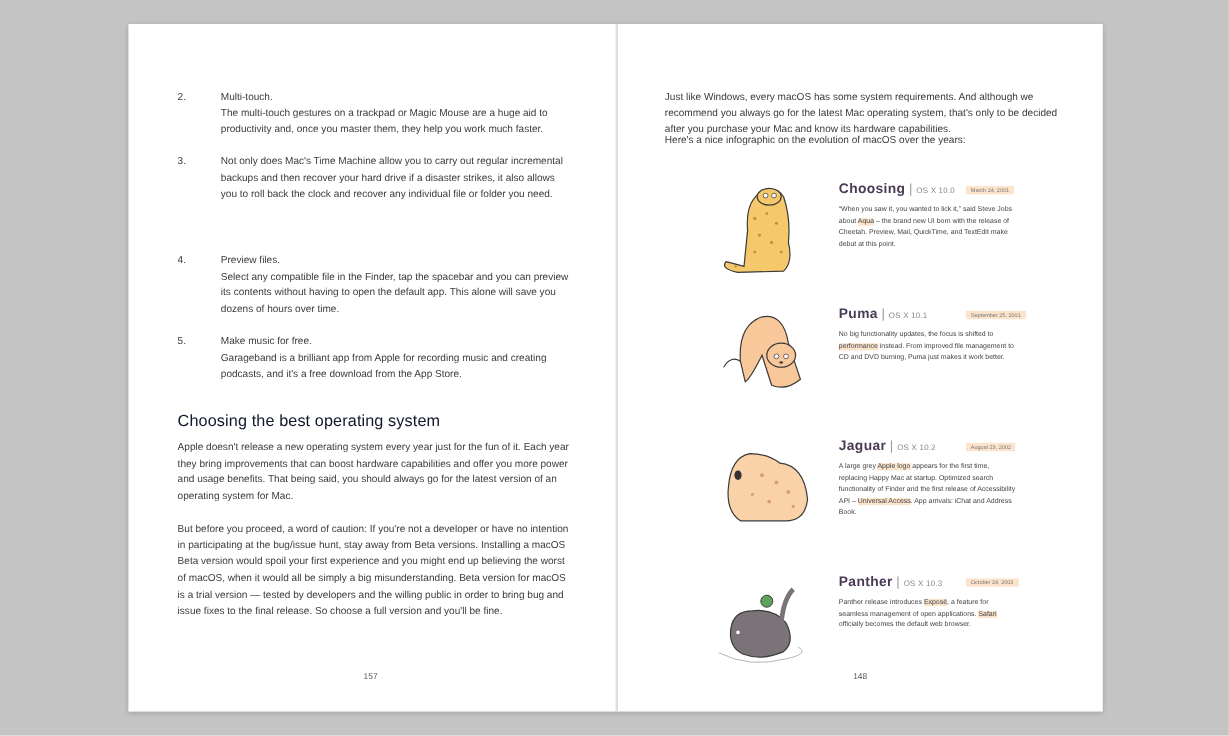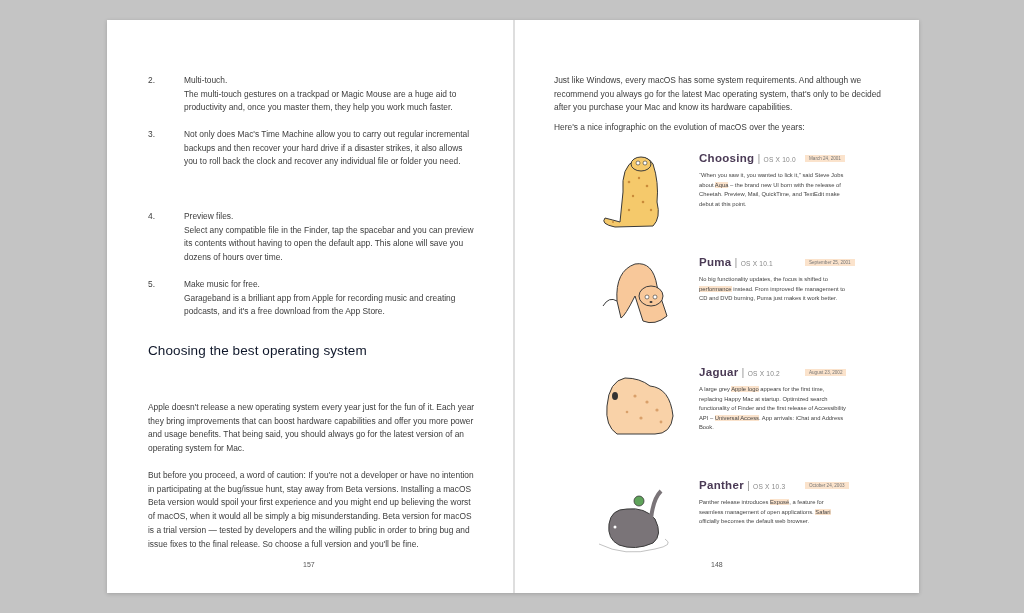--- a/index.html
+++ b/index.html
@@ -23,21 +23,21 @@
   .page.left { left: 0; width: 406px; }
   .page.right { left: 408px; width: 353px; }
   .txt { color: #3c3c3c; font-size: 8.4px; line-height: 13.7px; }
   .list-item { position: absolute; left: 41px; width: 330px; }
   .list-item .num { position: absolute; left: 0; top: 0; }
   .list-item .body { margin-left: 36px; }
   .heading {
     position: absolute; left: 41px; top: 323px;
     font-size: 13.5px; color: #0f172a; letter-spacing: 0.1px;
   }
-  .para { position: absolute; left: 41px; width: 330px; margin-top: 35px; }
+  .para { position: absolute; left: 41px; width: 330px; }
   .pnum { position: absolute; top: 541px; font-size: 7px; color: #555; }
   .rpara { position: absolute; left: 39px; width: 330px; }
   .entry { position: absolute; left: 80px; width: 260px; height: 90px; }
   .entry .art { position: absolute; left: 0; top: 0; width: 90px; height: 80px; }
   .entry .title {
     position: absolute; left: 104px; top: 0;
     font-size: 11.5px; font-weight: bold; color: #4a3a55; letter-spacing: 0.3px;
   }
   .entry .sep { color: #999; font-weight: normal; margin: 0 3px 0 3px; font-size: 11px; }
   .entry .ver { color: #888; font-size: 6.6px; font-weight: normal; letter-spacing: 0.2px; }
@@ -88,21 +88,21 @@
 
     <div class="heading">Choosing the best operating system</div>
     <div class="para txt" style="top:346px">Apple doesn't release a new operating system every year just for the fun of it. Each year they bring improvements that can boost hardware capabilities and offer you more power and usage benefits. That being said, you should always go for the latest version of an operating system for Mac.</div>
     <div class="para txt" style="top:414px">But before you proceed, a word of caution: If you're not a developer or have no intention in participating at the bug/issue hunt, stay away from Beta versions. Installing a macOS Beta version would spoil your first experience and you might end up believing the worst of macOS, when it would all be simply a big misunderstanding. Beta version for macOS is a trial version — tested by developers and the willing public in order to bring bug and issue fixes to the final release. So choose a full version and you'll be fine.</div>
 
     <div class="pnum" style="left:196px">157</div>
   </div>
 
   <div class="page right">
     <div class="rpara txt" style="top:54px">Just like Windows, every macOS has some system requirements. And although we recommend you always go for the latest Mac operating system, that's only to be decided after you purchase your Mac and know its hardware capabilities.</div>
-    <div class="rpara txt" style="top:101px">Here's a nice infographic on the evolution of macOS over the years:</div>
+    <div class="rpara txt" style="top:90px">Here's a nice infographic on the evolution of macOS over the years:</div>
 
     <div class="entry" style="top:132px">
       <svg class="art" viewBox="0 0 90 80">
         <path d="M20 75 Q5 72 10 66 Q18 68 25 70 L28 40 Q26 15 40 8 Q52 2 58 12 Q64 30 62 50 Q66 66 58 74 Z" fill="#f5c96b" stroke="#3a3a3a" stroke-width="1"></path>
         <ellipse cx="46" cy="12" rx="10" ry="7" fill="#f5c96b" stroke="#3a3a3a" stroke-width="1"></ellipse>
         <circle cx="43" cy="11" r="2" fill="#fff" stroke="#333" stroke-width="0.6"></circle>
         <circle cx="50" cy="11" r="2" fill="#fff" stroke="#333" stroke-width="0.6"></circle>
         <g fill="#c98b3a">
             <circle cx="34" cy="30" r="1.3"></circle>
             <circle cx="44" cy="26" r="1.2"></circle>

